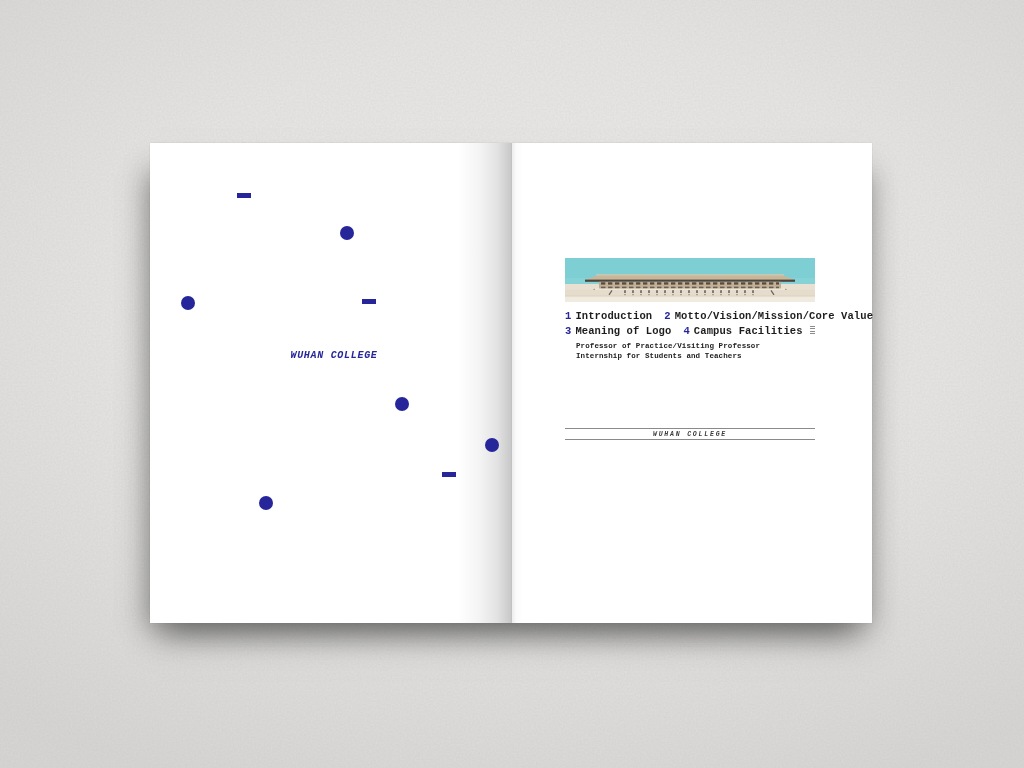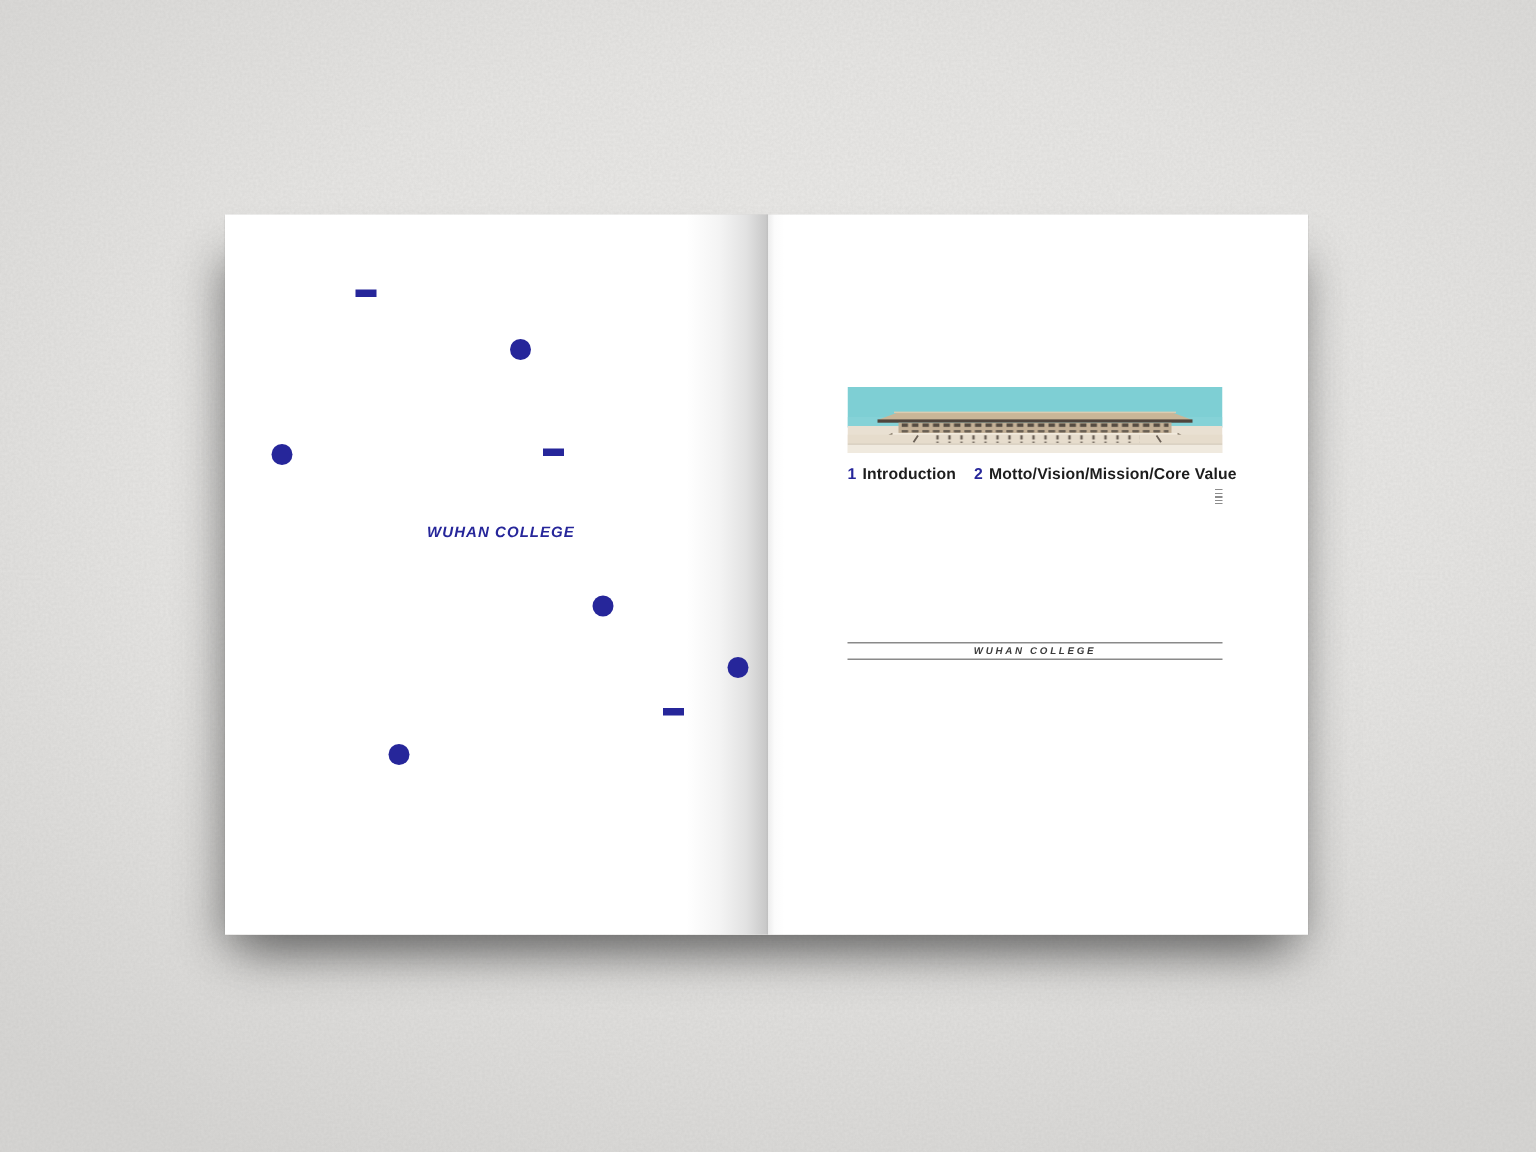--- a/index.html
+++ b/index.html
@@ -15,21 +15,21 @@
   
   .spread{
     position:absolute; left:150px; top:143px; width:722px; height:480px;
     display:flex;
     box-shadow:
       0 22px 30px -8px rgba(70,70,70,.50),
       -16px 18px 26px -12px rgba(70,70,70,.40),
       14px 16px 24px -14px rgba(70,70,70,.28),
       0 0 1px rgba(0,0,0,.18);
   }
-  .page{ position:relative; height:480px; }
+  .page{ position:relative; height:480px;font-family:Liberation Mono, monospace; }
   .page-left{
     width:362px;
     background:linear-gradient(to right,#ffffff 0%,#ffffff 85%,#f4f4f4 91%,#e2e2e2 96%,#c9c9c9 99.6%,#bfbfbf 100%);
   }
   .page-right{
     width:360px;
     background:linear-gradient(to right,#ededed 0%,#fbfbfb 1.2%,#ffffff 3%,#ffffff 100%);
   }
 
   
@@ -140,20 +140,27 @@
       <line x1="206" y1="32.4" x2="209" y2="36.8" stroke="#6b6157" stroke-width="1.2"></line>
 
       <rect x="0" y="37.6" width="250" height="1" fill="#d8cfbf"></rect>
       <rect x="0" y="38.6" width="250" height="5.4" fill="#f0eadf"></rect>
     </svg>
 
     <div class="toc">
       <div>
         <span class="toc-num">1</span><span>Introduction</span><span class="toc-gap"></span><span class="toc-num">2</span><span>Motto/Vision/Mission/Core Value</span><span class="stripe-mark stripe-right"></span>
       </div>
+      <div>
+        <span class="toc-num">3</span><span>Meaning of Logo</span><span class="toc-gap"></span><span class="toc-num">4</span><span>Campus Facilities</span>
+      </div>
+      <div class="toc-sub">
+        <div>Professor of Practice/Visiting Professor</div>
+        <div>Internship for Students and Teachers</div>
+      </div>
     </div>
 
     <div class="footer-rule">
       <span class="footer-brand">WUHAN COLLEGE</span>
     </div>
 
   </div>
 </div>
 
 </body></html>

